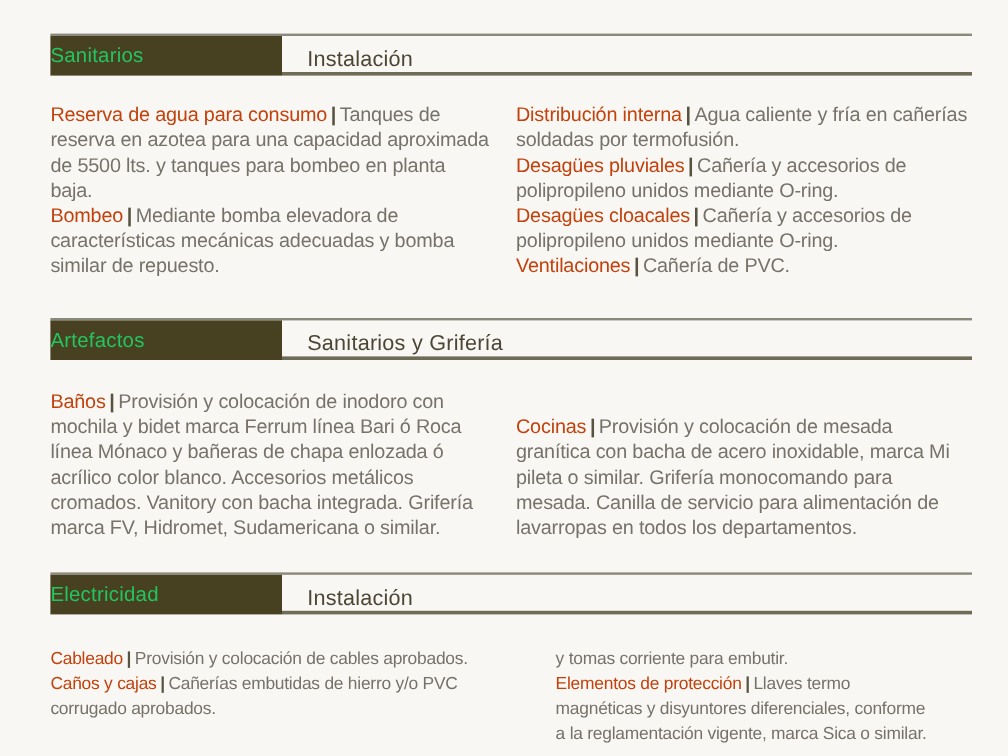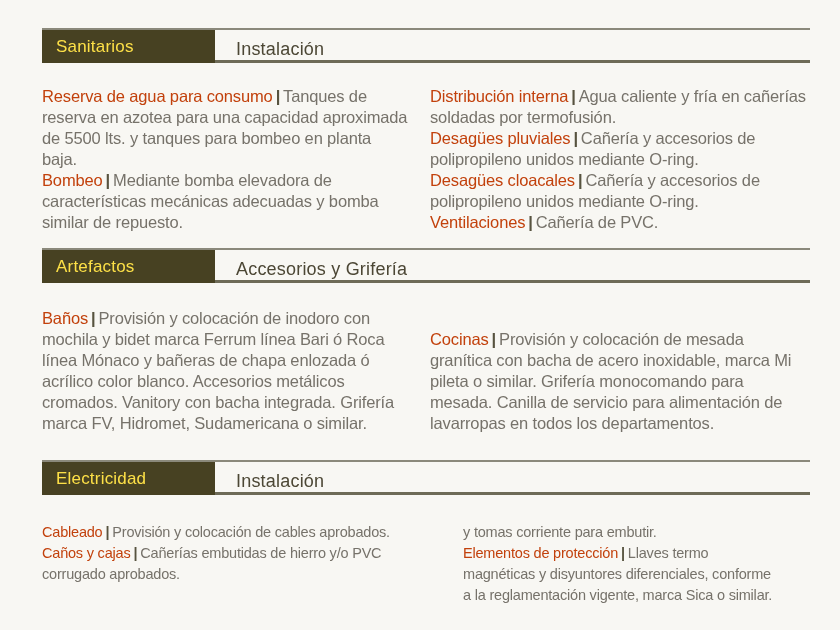--- a/index.html
+++ b/index.html
@@ -11,47 +11,47 @@
   }
   .page { padding: 28px 30px 0 42px; width: 840px; }
 
   .section-header {
     display: flex;
     align-items: stretch;
     height: 35px;
     border-top: 2px solid #8b897b;
   }
   .tab {
-    width: 173px;
+    width: 193px;
     background: #474122;
-    color: #fde047;
+    color: #22c55e;
     font-size: 17px;
     letter-spacing: 0.2px;
     display: flex;
     align-items: center;
-    padding-left: 14px;
+    padding-left: 0;
   }
   .title-area {
     flex: 1;
     border-bottom: 3px solid #6e6b57;
     display: flex;
     align-items: flex-end;
     padding-left: 21px;
   }
   .title-area .title {
     font-size: 18px;
     color: #4c4735;
     letter-spacing: 0.2px;
   }
 
   .cols { display: flex; }
   .sec1 .cols { margin-top: 23px; }
   .sec2 .cols { margin-top: 25px; align-items: flex-end; }
   .sec3 .cols { margin-top: 27px; }
-  .sec2 { margin-top: 15px; }
+  .sec2 { margin-top: 32px; }
   .sec3 { margin-top: 26px; }
 
   .col-left  { width: 368px; margin-right: 20px; }
   .col-right { flex: 1; }
   .sec3 .col-left  { width: 388px; margin-right: 4px; }
   .sec3 .col-right { padding-right: 36px; margin-left: 29px; }
 
   .item {
     font-size: 16.5px;
     line-height: 21px;
@@ -86,21 +86,21 @@
         <p class="item"><span class="lbl">Desagües cloacales</span><span class="sep">|</span><span class="txt">Cañería y accesorios de polipropileno unidos mediante O-ring.</span></p>
         <p class="item"><span class="lbl">Ventilaciones</span><span class="sep">|</span><span class="txt">Cañería de PVC.</span></p>
       </div>
     </div>
   </section>
 
   <section class="sec2">
     <header class="section-header">
       <div class="tab">Artefactos</div>
       <div class="title-area">
-        <span class="title">Accesorios y Grifería</span>
+        <span class="title">Sanitarios y Grifería</span>
       </div>
     </header>
     <div class="cols">
       <div class="col-left">
         <p class="item"><span class="lbl">Baños</span><span class="sep">|</span><span class="txt">Provisión y colocación de inodoro con mochila y bidet marca Ferrum línea Bari ó Roca línea Mónaco y bañeras de chapa enlozada ó acrílico color blanco. Accesorios metálicos cromados. Vanitory con bacha integrada. Grifería marca FV, Hidromet, Sudamericana o similar.</span></p>
       </div>
       <div class="col-right">
         <p class="item"><span class="lbl">Cocinas</span><span class="sep">|</span><span class="txt">Provisión y colocación de mesada granítica con bacha de acero inoxidable, marca Mi pileta o similar. Grifería monocomando para mesada. Canilla de servicio para alimentación de lavarropas en todos los departamentos.</span></p>
       </div>
     </div>

